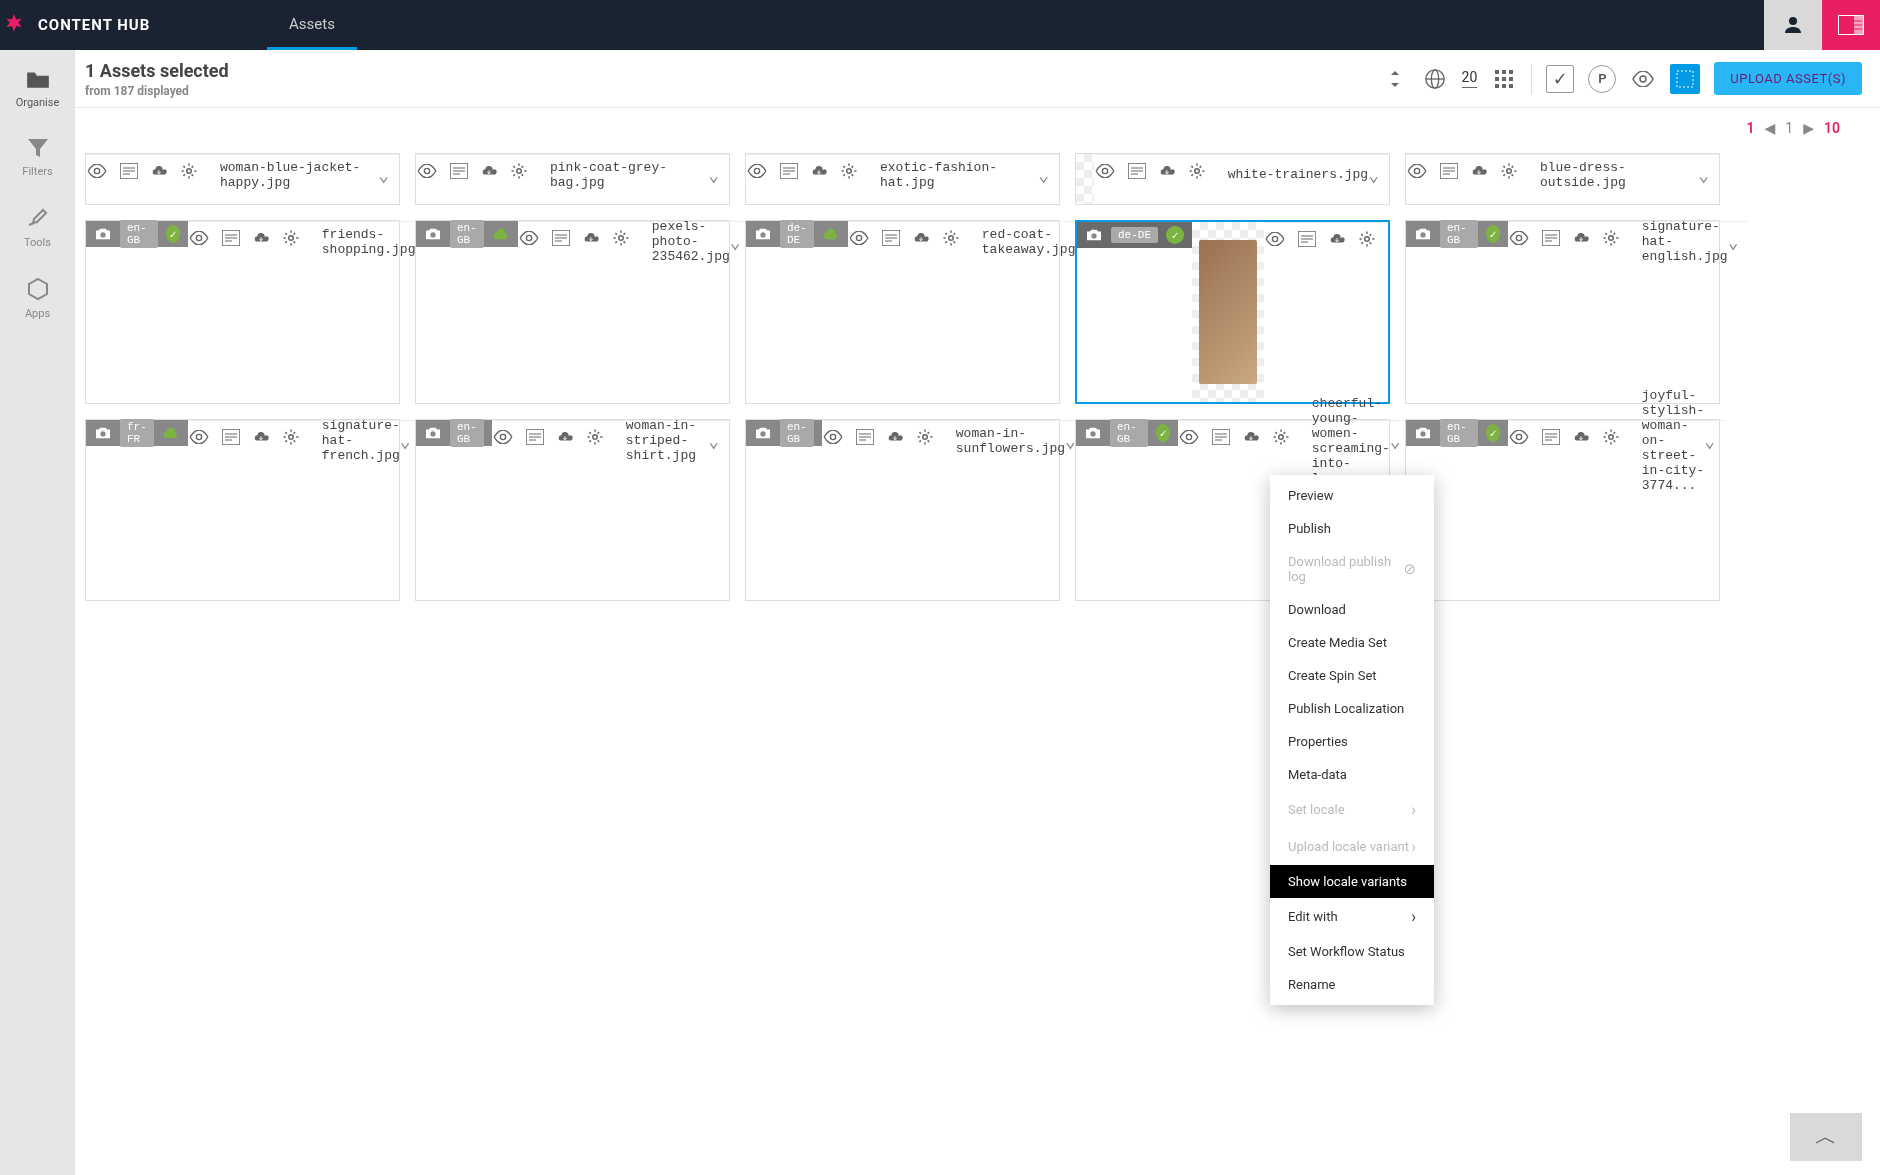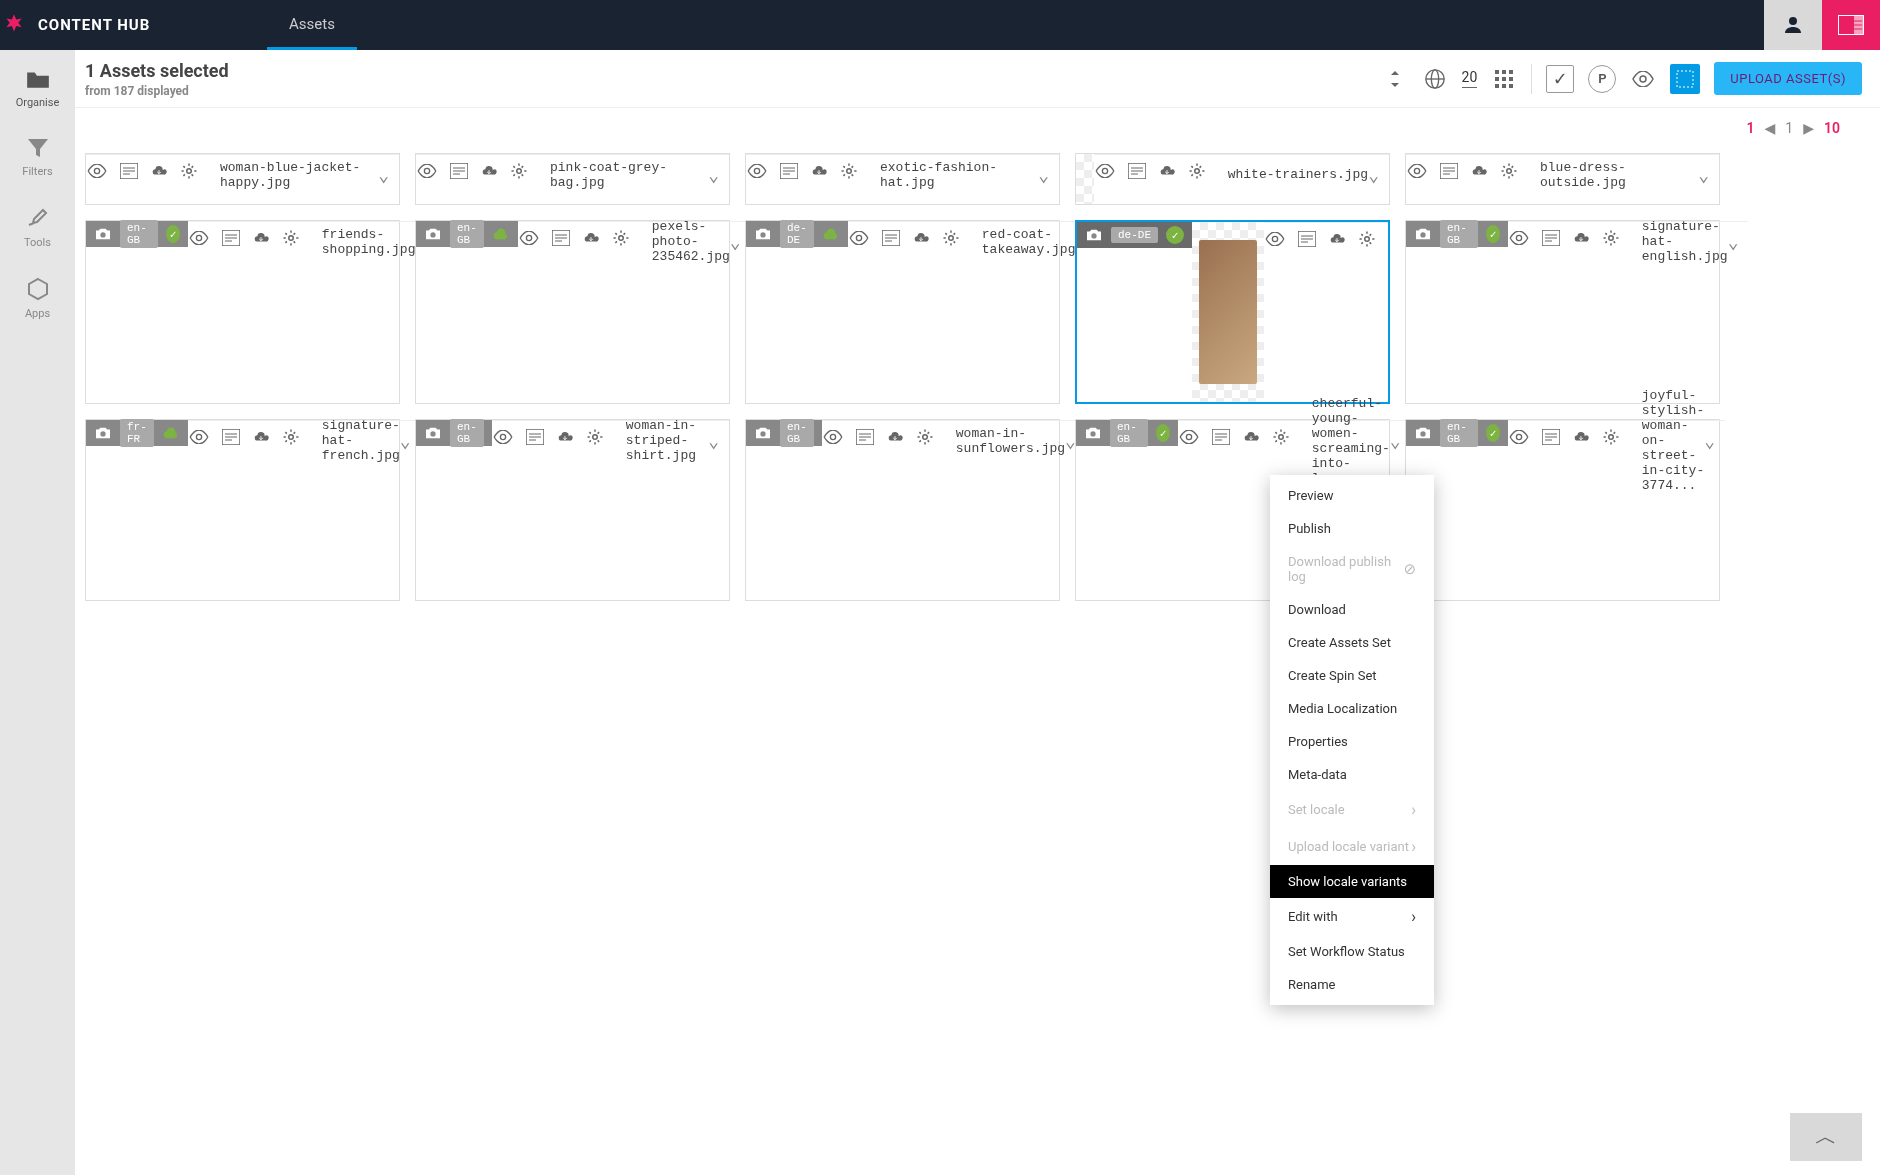--- a/index.html
+++ b/index.html
@@ -837,27 +837,27 @@
         <span>Publish</span>
       </div>
       <div class="ctx-item disabled">
         <span>Download publish log</span>
         <span class="no-ic">⊘</span>
       </div>
       <div class="ctx-item">
         <span>Download</span>
       </div>
       <div class="ctx-item">
-        <span>Create Assets Set</span>
+        <span>Create Media Set</span>
       </div>
       <div class="ctx-item">
         <span>Create Spin Set</span>
       </div>
       <div class="ctx-item">
-        <span>Media Localization</span>
+        <span>Publish Localization</span>
       </div>
       <div class="ctx-item">
         <span>Properties</span>
       </div>
       <div class="ctx-item">
         <span>Meta-data</span>
       </div>
       <div class="ctx-item disabled">
         <span>Set locale</span>
         <span class="sub-arr">›</span>

